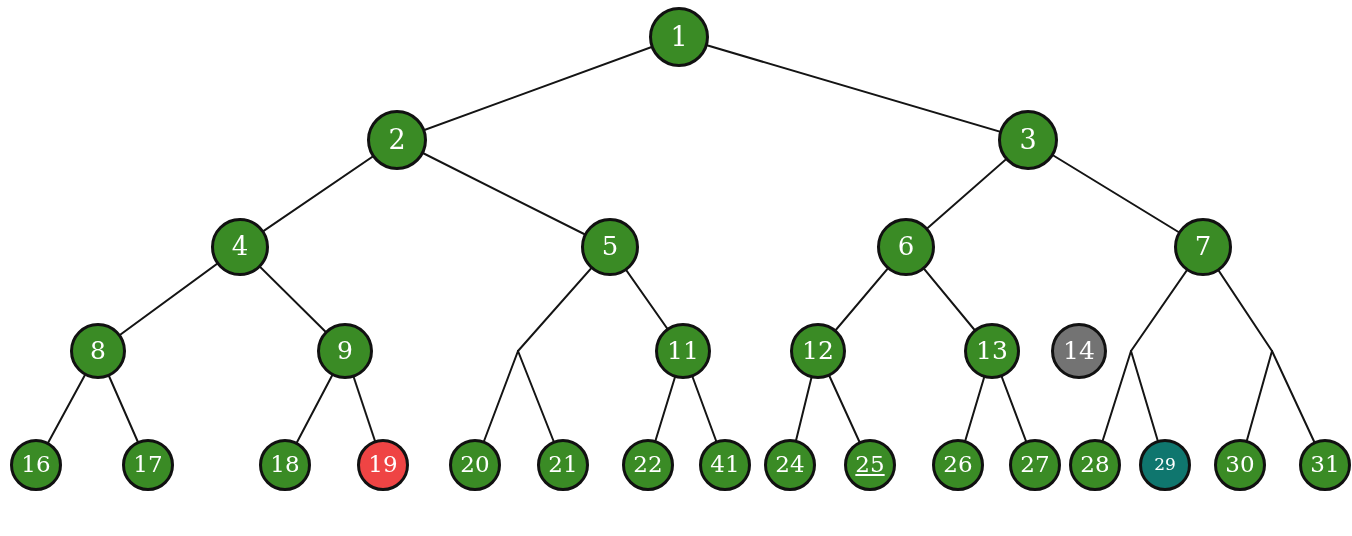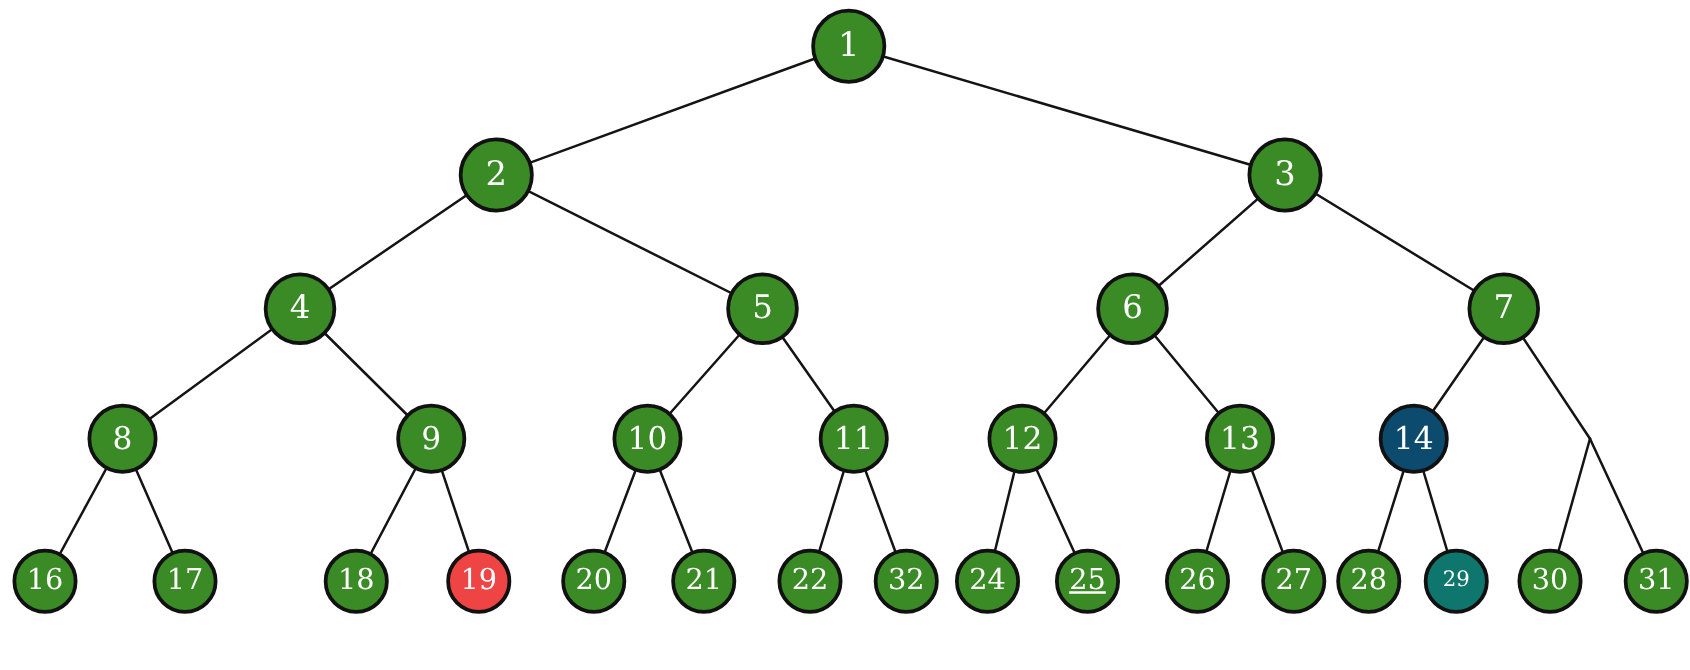--- a/index.html
+++ b/index.html
@@ -107,33 +107,30 @@
       </div>
       <div class="tree-node" style="left: 1174px; top: 218px; width: 58px; height: 58px; background: rgb(58, 139, 37); border: 3px solid rgb(17, 17, 17); color: rgb(255, 255, 255); font-size: 26px;">
         <span class="node-label">7</span>
       </div>
       <div class="tree-node" style="left: 70px; top: 323px; width: 56px; height: 56px; background: rgb(58, 139, 37); border: 3px solid rgb(17, 17, 17); color: rgb(255, 255, 255); font-size: 25px;">
         <span class="node-label">8</span>
       </div>
       <div class="tree-node" style="left: 317px; top: 323px; width: 56px; height: 56px; background: rgb(58, 139, 37); border: 3px solid rgb(17, 17, 17); color: rgb(255, 255, 255); font-size: 25px;">
         <span class="node-label">9</span>
       </div>
-      <div class="tree-node" style="left: 490px; top: 323px; width: 56px; height: 56px; background: rgb(58, 139, 37); border: 3px solid rgb(17, 17, 17); color: rgb(255, 255, 255); font-size: 25px;">
-        <span class="node-label">10</span>
-      </div>
       <div class="tree-node" style="left: 655px; top: 323px; width: 56px; height: 56px; background: rgb(58, 139, 37); border: 3px solid rgb(17, 17, 17); color: rgb(255, 255, 255); font-size: 25px;">
         <span class="node-label">11</span>
       </div>
       <div class="tree-node" style="left: 790px; top: 323px; width: 56px; height: 56px; background: rgb(58, 139, 37); border: 3px solid rgb(17, 17, 17); color: rgb(255, 255, 255); font-size: 25px;">
         <span class="node-label">12</span>
       </div>
       <div class="tree-node" style="left: 964px; top: 323px; width: 56px; height: 56px; background: rgb(58, 139, 37); border: 3px solid rgb(17, 17, 17); color: rgb(255, 255, 255); font-size: 25px; text-align: center;">
         <span class="node-label">13</span>
       </div>
-      <div class="tree-node" style="left: 1103px; top: 323px; width: 56px; height: 56px; background: #0c4a6e; border: 3px solid rgb(17, 17, 17); color: rgb(255, 255, 255); font-size: 25px;">
+      <div class="tree-node" style="left: 1051px; top: 323px; width: 56px; height: 56px; background: #737373; border: 3px solid rgb(17, 17, 17); color: rgb(255, 255, 255); font-size: 25px;">
         <span class="node-label">14</span>
       </div>
       <div class="tree-node" style="left: 10px; top: 439px; width: 52px; height: 52px; background: rgb(58, 139, 37); border: 3px solid rgb(17, 17, 17); color: rgb(255, 255, 255); font-size: 23px;">
         <span class="node-label">16</span>
       </div>
       <div class="tree-node" style="left: 122px; top: 439px; width: 52px; height: 52px; background: rgb(58, 139, 37); border: 3px solid rgb(17, 17, 17); color: rgb(255, 255, 255); font-size: 23px;">
         <span class="node-label">17</span>
       </div>
       <div class="tree-node" style="left: 259px; top: 439px; width: 52px; height: 52px; background: rgb(58, 139, 37); border: 3px solid rgb(17, 17, 17); color: rgb(255, 255, 255); font-size: 23px;">
         <span class="node-label">18</span>
@@ -144,21 +141,21 @@
       <div class="tree-node" style="left: 449px; top: 439px; width: 52px; height: 52px; background: rgb(58, 139, 37); border: 3px solid rgb(17, 17, 17); color: rgb(255, 255, 255); font-size: 23px;">
         <span class="node-label">20</span>
       </div>
       <div class="tree-node" style="left: 537px; top: 439px; width: 52px; height: 52px; background: rgb(58, 139, 37); border: 3px solid rgb(17, 17, 17); color: rgb(255, 255, 255); font-size: 23px;">
         <span class="node-label">21</span>
       </div>
       <div class="tree-node" style="left: 622px; top: 439px; width: 52px; height: 52px; background: rgb(58, 139, 37); border: 3px solid rgb(17, 17, 17); color: rgb(255, 255, 255); font-size: 23px;">
         <span class="node-label">22</span>
       </div>
       <div class="tree-node" style="left: 699px; top: 439px; width: 52px; height: 52px; background: rgb(58, 139, 37); border: 3px solid rgb(17, 17, 17); color: rgb(255, 255, 255); font-size: 23px;">
-        <span class="node-label">32</span>
+        <span class="node-label">41</span>
       </div>
       <div class="tree-node" style="left: 764px; top: 439px; width: 52px; height: 52px; background: rgb(58, 139, 37); border: 3px solid rgb(17, 17, 17); color: rgb(255, 255, 255); font-size: 23px;">
         <span class="node-label">24</span>
       </div>
       <div class="tree-node" style="left: 844px; top: 439px; width: 52px; height: 52px; background: rgb(58, 139, 37); border: 3px solid rgb(17, 17, 17); color: rgb(255, 255, 255); font-size: 23px; text-decoration: underline;">
         <span class="node-label">25</span>
       </div>
       <div class="tree-node" style="left: 932px; top: 439px; width: 52px; height: 52px; background: rgb(58, 139, 37); border: 3px solid rgb(17, 17, 17); color: rgb(255, 255, 255); font-size: 23px;">
         <span class="node-label">26</span>
       </div>

